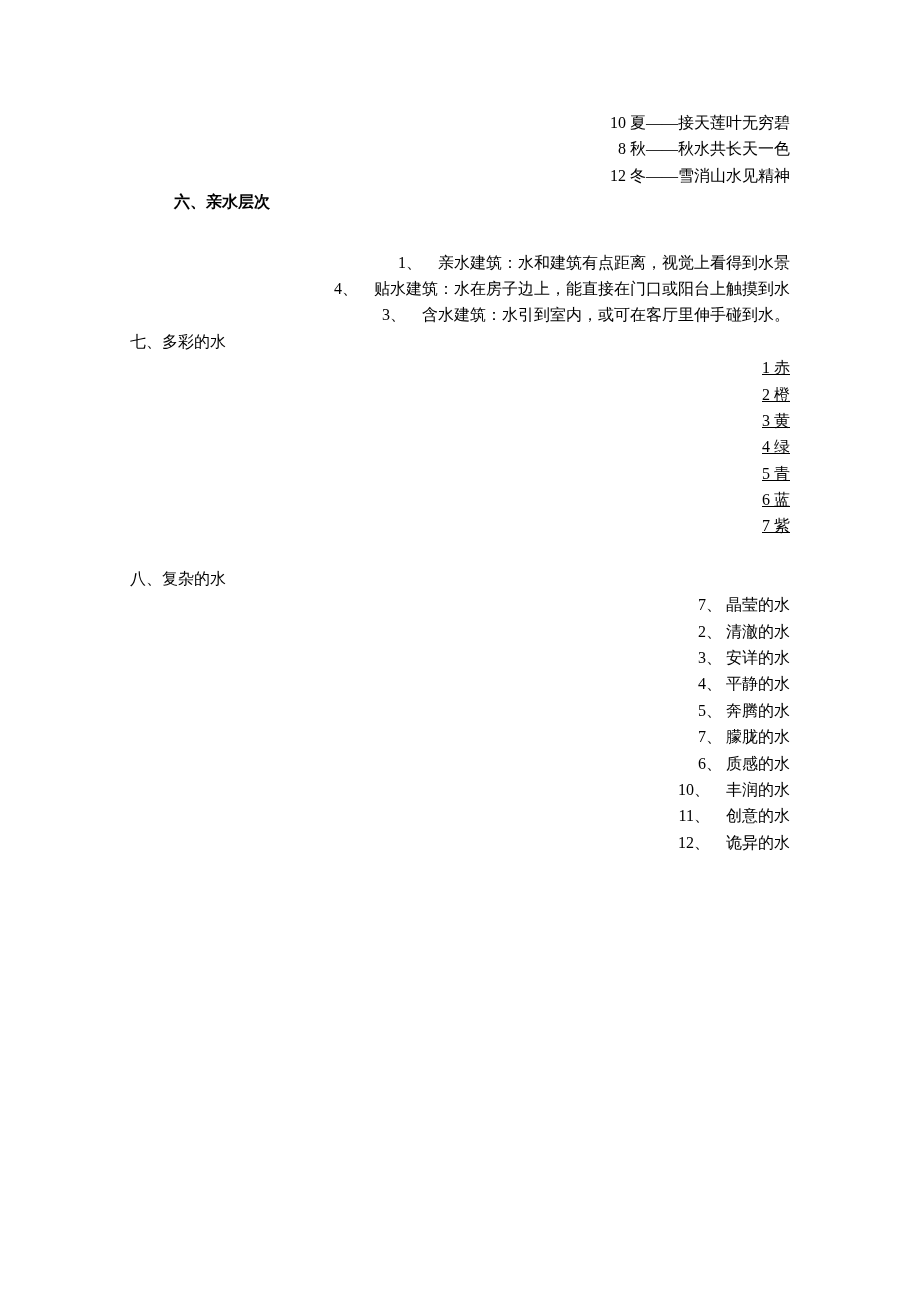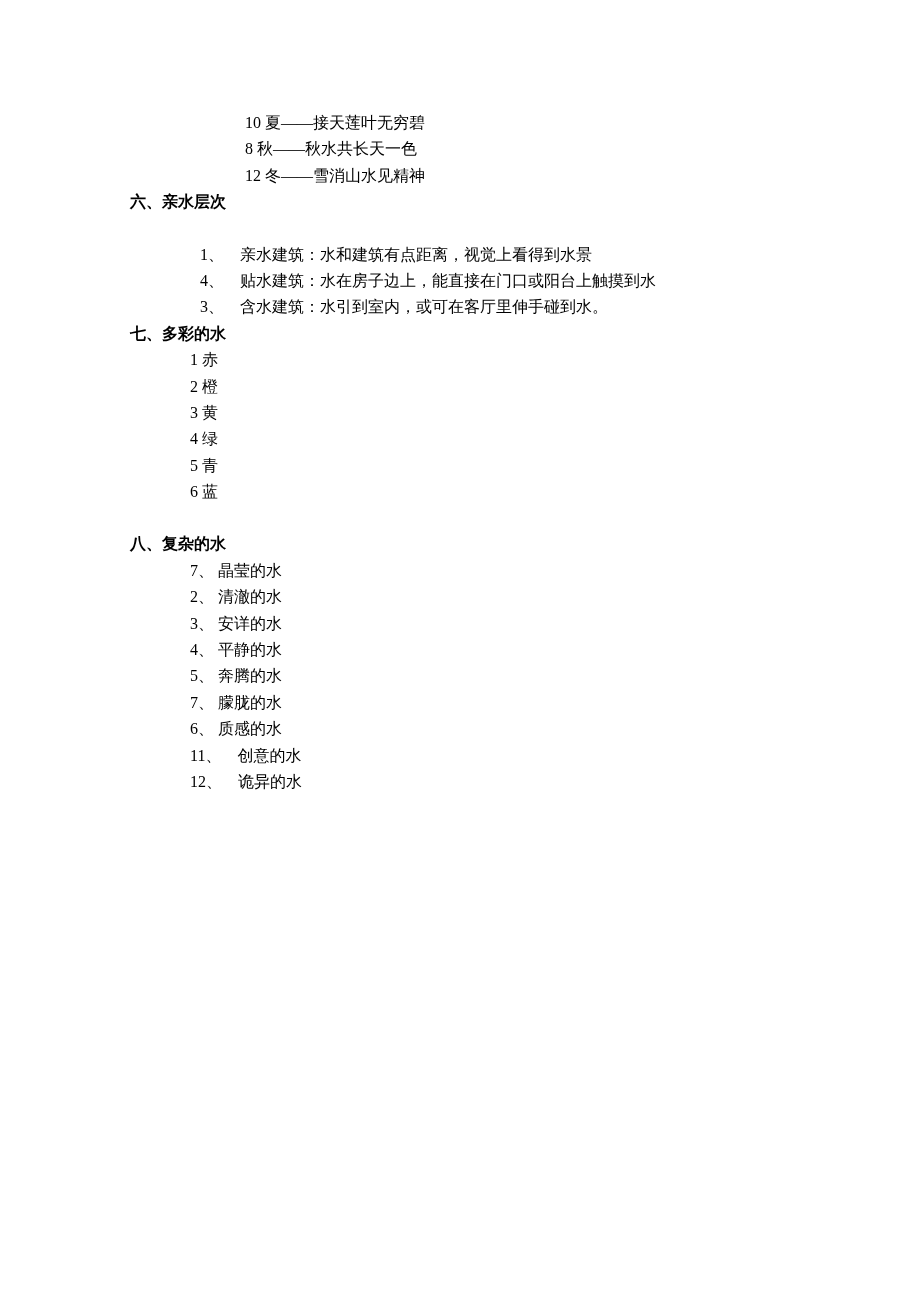--- a/index.html
+++ b/index.html
@@ -14,35 +14,39 @@
       color: #000;
       background: #fff;
       padding: 110px 130px 60px 130px;
       width: 920px;
     }
     .indent-1 {
       padding-left: 115px;
     }
     .indent-2 {
       padding-left: 70px;
+      margin-top: 8px;
     }
     .indent-3 {
       padding-left: 60px;
+      text-decoration: underline;
     }
     .indent-4 {
       padding-left: 60px;
     }
     .heading {
       font-weight: bold;
+      margin-left: 44px;
     }
     .heading-normal {
-      font-weight: bold;
+      font-weight: normal;
     }
     .item {
       display: block;
+      text-align: right;
     }
     .spacer {
       height: 26px;
     }
   </style>
 </head>
 <body>
 
 <div>
 
@@ -64,31 +68,33 @@
 
   <div class="heading-normal">七、多彩的水</div>
 
   <div class="indent-3">
     <span class="item">1 赤</span>
     <span class="item">2 橙</span>
     <span class="item">3 黄</span>
     <span class="item">4 绿</span>
     <span class="item">5 青</span>
     <span class="item">6 蓝</span>
+    <span class="item">7 紫</span>
   </div>
 
   <div class="spacer"></div>
 
   <div class="heading-normal">八、复杂的水</div>
 
   <div class="indent-4">
     <span class="item">7、 晶莹的水</span>
     <span class="item">2、 清澈的水</span>
     <span class="item">3、 安详的水</span>
     <span class="item">4、 平静的水</span>
     <span class="item">5、 奔腾的水</span>
     <span class="item">7、 朦胧的水</span>
     <span class="item">6、 质感的水</span>
+    <span class="item">10、　丰润的水</span>
     <span class="item">11、　创意的水</span>
     <span class="item">12、　诡异的水</span>
   </div>
 
 </div>
 
 </body></html>

